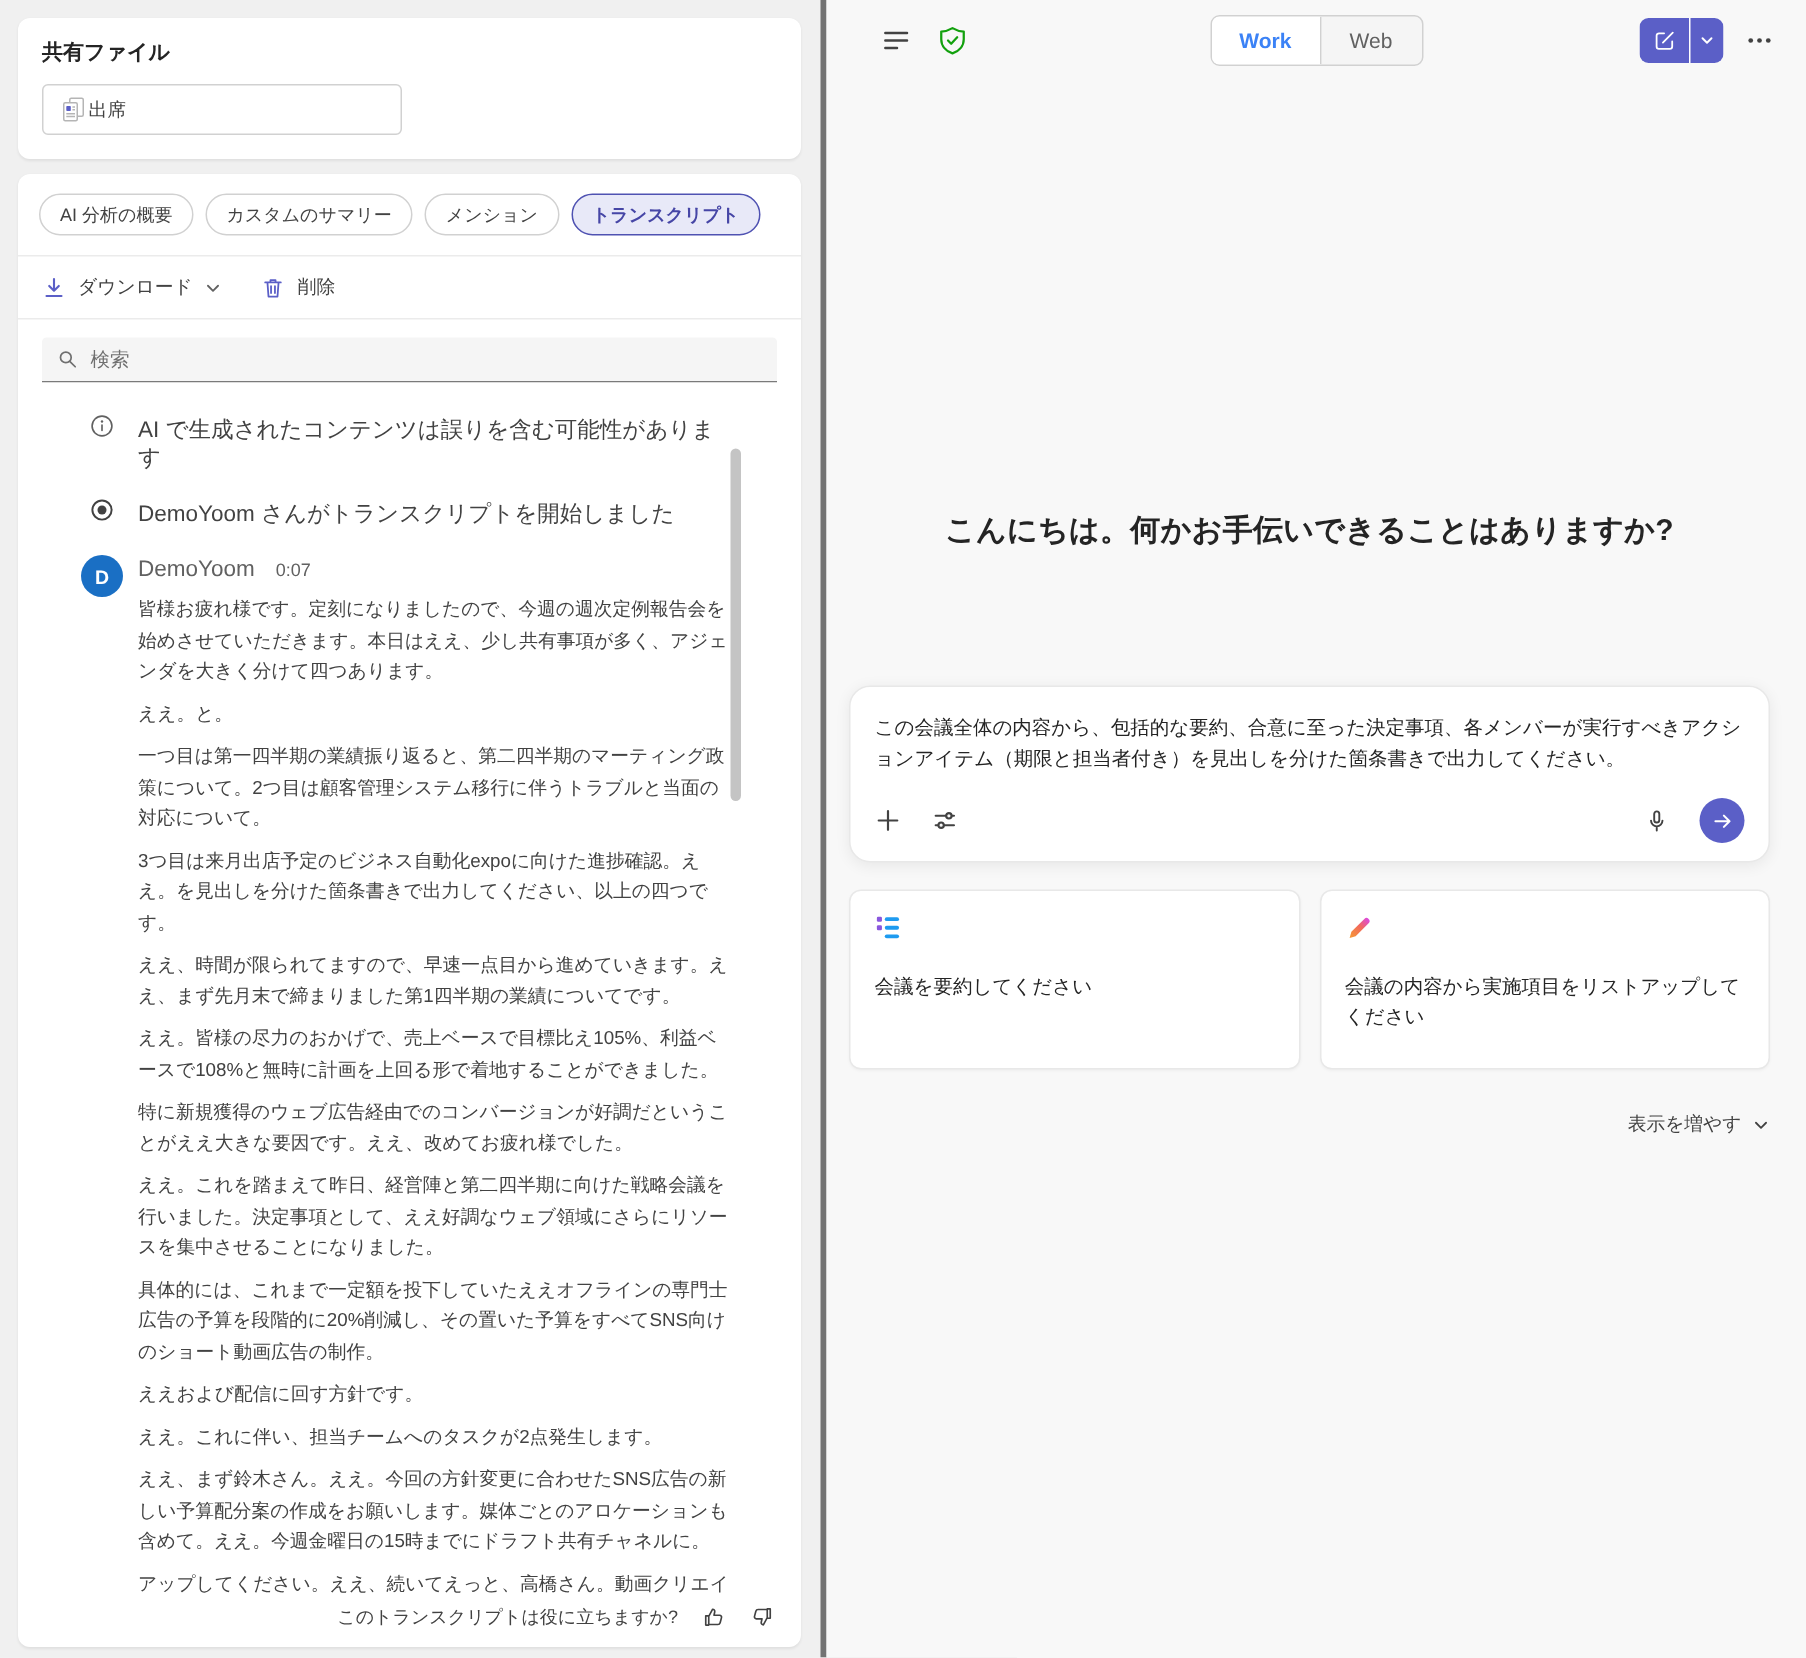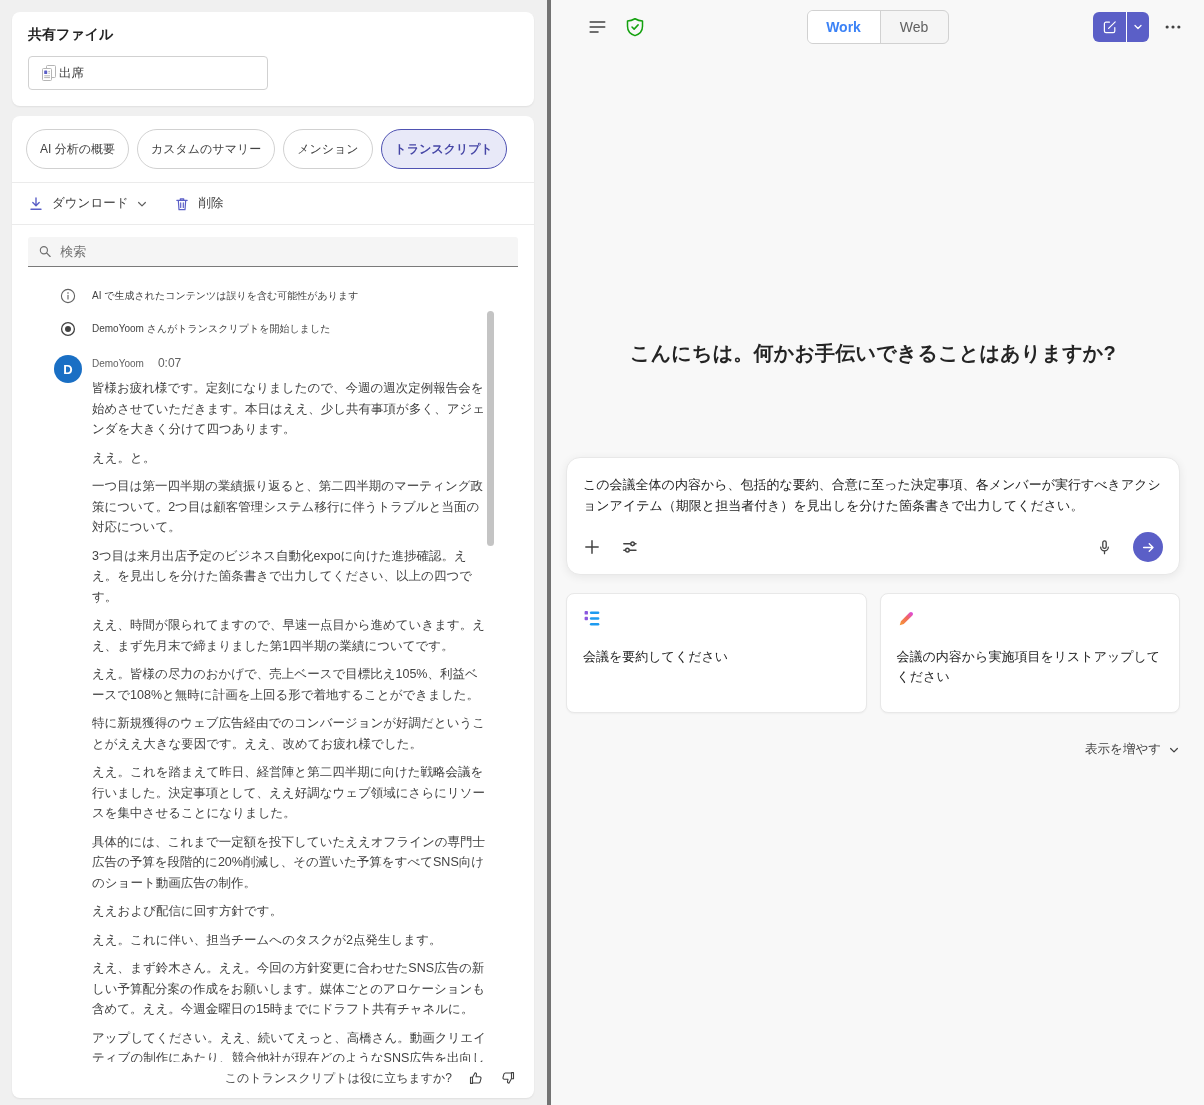--- a/index.html
+++ b/index.html
@@ -12,46 +12,46 @@
     padding:12px 13px 7px 12px; display:flex; flex-direction:column; }
   .card { background:#fff; border-radius:8px; box-shadow:0 1px 2px rgba(0,0,0,.07); }
   .files-card { padding:14px 16px 16px; margin-bottom:10px; }
   .files-title { font-size:14px; font-weight:bold; color:#242424; margin-bottom:12px; }
   .file-chip { width:240px; height:34px; border:1px solid #d1d1d1; border-radius:4px;
     display:flex; align-items:center; gap:0; padding:4px 10px; background:#fff; cursor:pointer; }
   .file-chip span { font-size:12.5px; color:#424242; }
 
   .transcript-card { flex:1; min-height:0; display:flex; flex-direction:column; overflow:hidden; }
   .chips-row { display:flex; gap:8px; padding:13px 14px; }
-  .chip { height:40px; display:inline-flex; align-items:center; padding:0 13px;
+  .chip { height:28px; display:inline-flex; align-items:center; padding:0 13px;
     border:1px solid #d1d1d1; border-radius:999px; background:#fff; font-size:12px;
     color:#424242; cursor:pointer; white-space:nowrap; }
   .chip.selected { background:#e8e9f8; border-color:#4f52b2; color:#4646a6; font-weight:bold; }
   .hdiv { border-top:1px solid #ebebeb; }
   .toolbar { display:flex; align-items:center; gap:26px; padding:12px 16px; }
   .tool-btn { display:flex; align-items:center; gap:8px; cursor:pointer; }
   .tool-btn span { font-size:12.5px; color:#424242; }
   .search-row { margin:12px 16px 2px; height:30px; background:#f5f5f5;
     border-bottom:1px solid #7a7a7a; border-radius:3px 3px 0 0;
     display:flex; align-items:center; gap:8px; padding:0 10px; }
   .search-row input { border:none; outline:none; background:transparent; font-size:13px;
     color:#424242; width:100%; font-family:inherit; }
   .search-row input::placeholder { color:#707070; }
 
   .scroll-area { flex:1; min-height:0; overflow:hidden; position:relative; padding-top:10px; }
   .trow { display:flex; align-items:flex-start; gap:16px; padding:10px 45px 2px 48px;
-    font-size:10px; color:#424242; }
+    font-size:15px; color:#424242; }
   .trow .ticon { flex:none; margin-top:-1px; }
   .msg { display:flex; gap:10px; margin:16px 45px 0 42px; }
   .avatar { flex:none; width:28px; height:28px; border-radius:50%; background:#1a6fc4;
     color:#fff; font-size:13px; font-weight:bold; display:flex; align-items:center;
     justify-content:center; }
   .msg-body { flex:1; min-width:0; }
   .msg-head { display:flex; gap:14px; align-items:baseline; margin-top:1px; }
-  .msg-name { font-size:10px; color:#616161; }
+  .msg-name { font-size:15px; color:#616161; }
   .msg-time { font-size:12px; color:#616161; }
   .msg-body p { font-size:12.5px; line-height:20.5px; color:#424242; margin-top:8px; }
   .scroll-thumb { position:absolute; right:40px; top:42px; width:7px; height:235px;
     background:#c4c4c4; border-radius:4px; }
 
   .feedback-row { height:36px; display:flex; align-items:center; justify-content:flex-end;
     gap:16px; padding:0 18px 4px; }
   .feedback-row span { font-size:12px; color:#424242; }
   .fb-btn { cursor:pointer; display:flex; }
 

